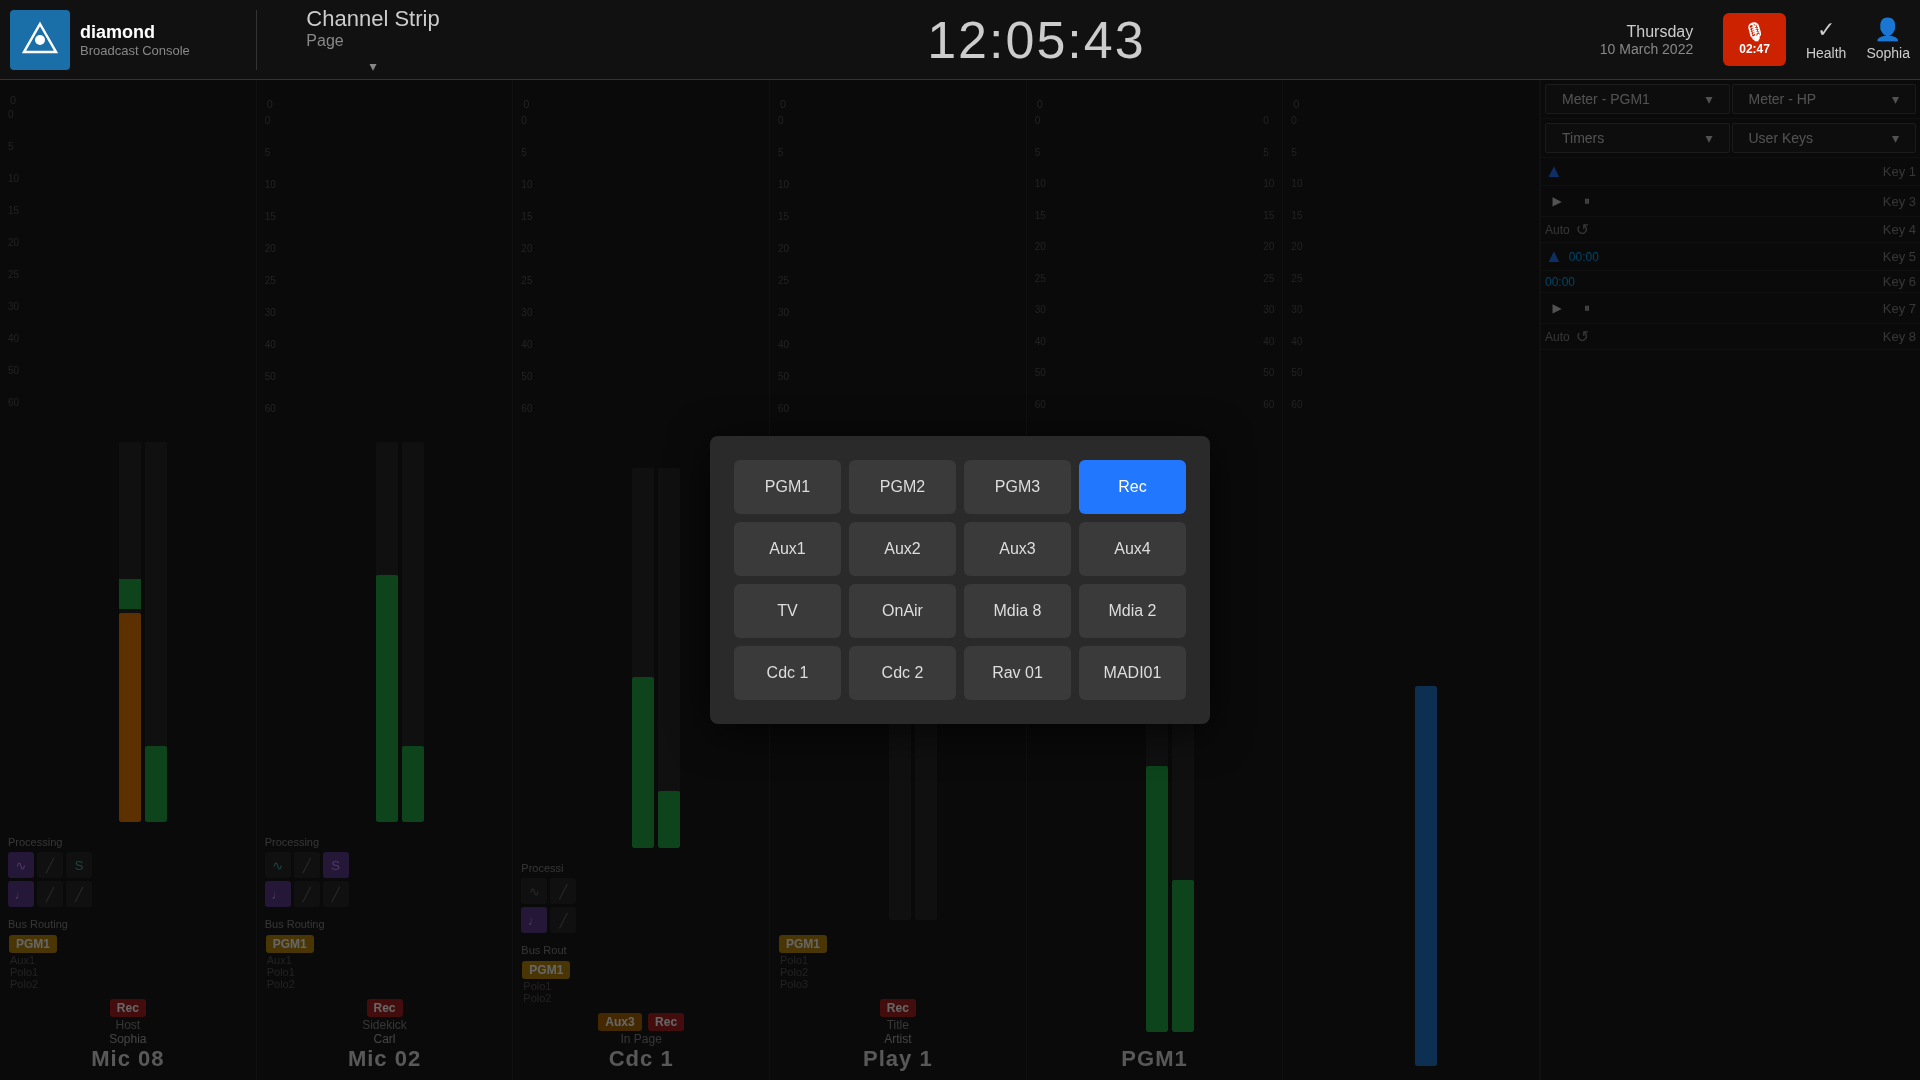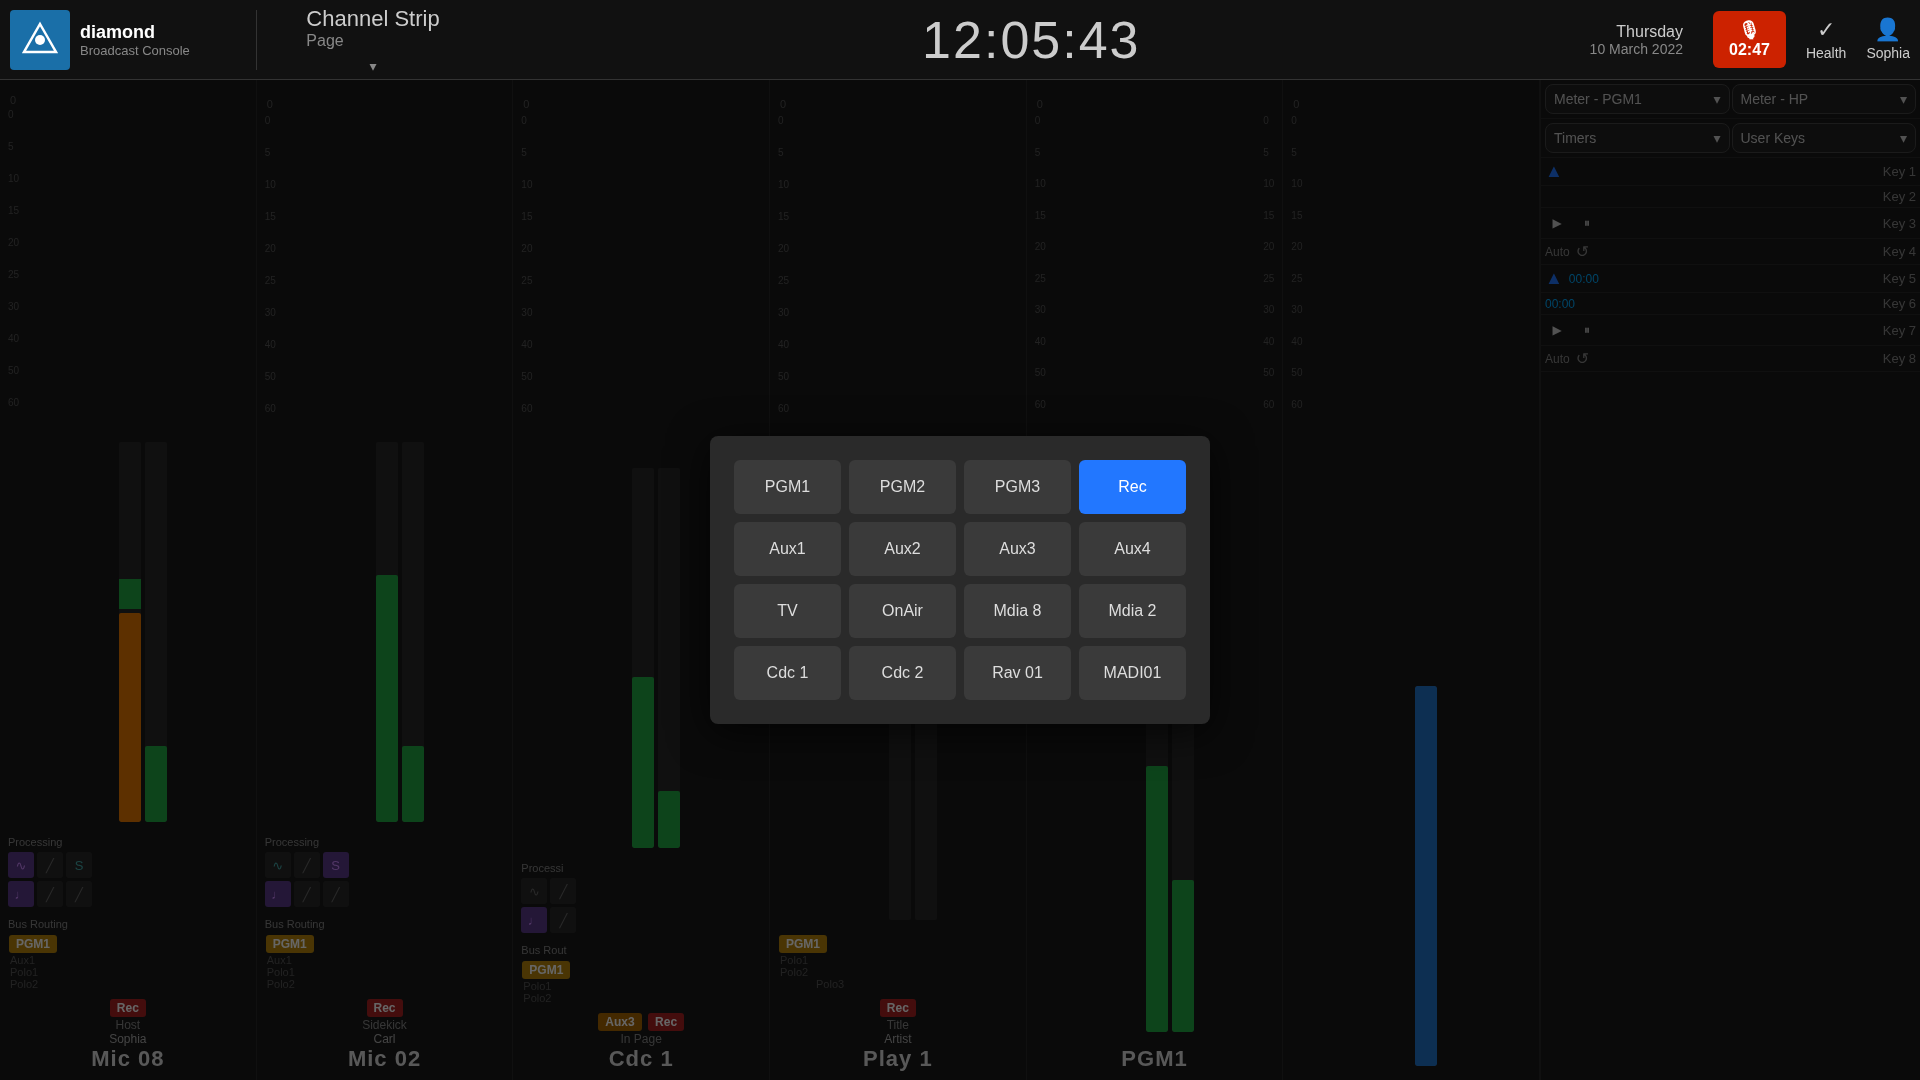--- a/index.html
+++ b/index.html
@@ -87,21 +87,21 @@
       padding: 10px 16px;
       font-size: 22px;
       font-weight: bold;
       cursor: pointer;
       display: flex;
       flex-direction: column;
       align-items: center;
       line-height: 1.1;
     }
     .record-btn .mic-icon { font-size: 18px; }
-    .record-btn .time-txt { font-size: 16px; }
+    .record-btn .time-txt { font-size: 12px; }
     .health-btn {
       display: flex;
       flex-direction: column;
       align-items: center;
       gap: 2px;
       cursor: pointer;
       color: #ccc;
     }
     .health-btn .icon-area { font-size: 22px; }
     .health-btn .label { font-size: 14px; }
@@ -232,22 +232,22 @@
     .right-panel-header {
       display: flex;
       gap: 2px;
       padding: 4px;
       border-bottom: 1px solid #2a2a2a;
     }
     .dropdown-selector {
       flex: 1;
       background: #222;
       border: 1px solid #444;
-      border-radius: 8px;
-      padding: 6px 8px;
+      border-radius: 2px;
+      padding: 6px 16px;
       display: flex;
       align-items: center;
       justify-content: space-between;
       font-size: 14px;
       color: #ccc;
       cursor: pointer;
     }
     .key-row {
       display: flex;
       align-items: center;
@@ -570,21 +570,21 @@
           <div style="margin-top:14px;">60</div>
         </div>
         <div class="meter-bar" style="margin-left:30px;"></div>
         <div class="meter-bar"></div>
       </div>
       <div class="bus-routing-section">
         <div>
           <span class="bus-tag yellow">PGM1</span>
           <span style="font-size:11px;color:#555;display:block;padding-left:2px;">Polo1</span>
           <span style="font-size:11px;color:#555;display:block;padding-left:2px;">Polo2</span>
-          <span style="font-size:11px;color:#555;display:block;padding-left:2px;margin-left:36px;">Polo3</span>
+          <span style="font-size:11px;color:#555;display:block;padding-left:2px;">Polo3</span>
         </div>
       </div>
       <div class="channel-bottom">
         <span class="bus-tag red">Rec</span>
         <div class="channel-role">Title</div>
         <div class="channel-name-sub">Artist</div>
         <div class="channel-name-main">Play 1</div>
       </div>
     </div>
 
@@ -672,24 +672,20 @@
       </div>
     </div>
 
     <div class="key-row">
       <div class="key-controls">
         <span style="font-size:18px;color:#2277ff;cursor:pointer;">▲</span>
       </div>
       <span class="key-label">Key 1</span>
     </div>
 
-    <div class="key-row">
-      <div class="key-controls"></div>
-      <span class="key-label">Key 2</span>
-    </div>
 
     <div class="key-row">
       <div class="key-controls">
         <button class="key-play-btn">▶</button>
         <button class="key-play-btn">⏸</button>
       </div>
       <span class="key-label">Key 3</span>
     </div>
 
     <div class="key-row">

